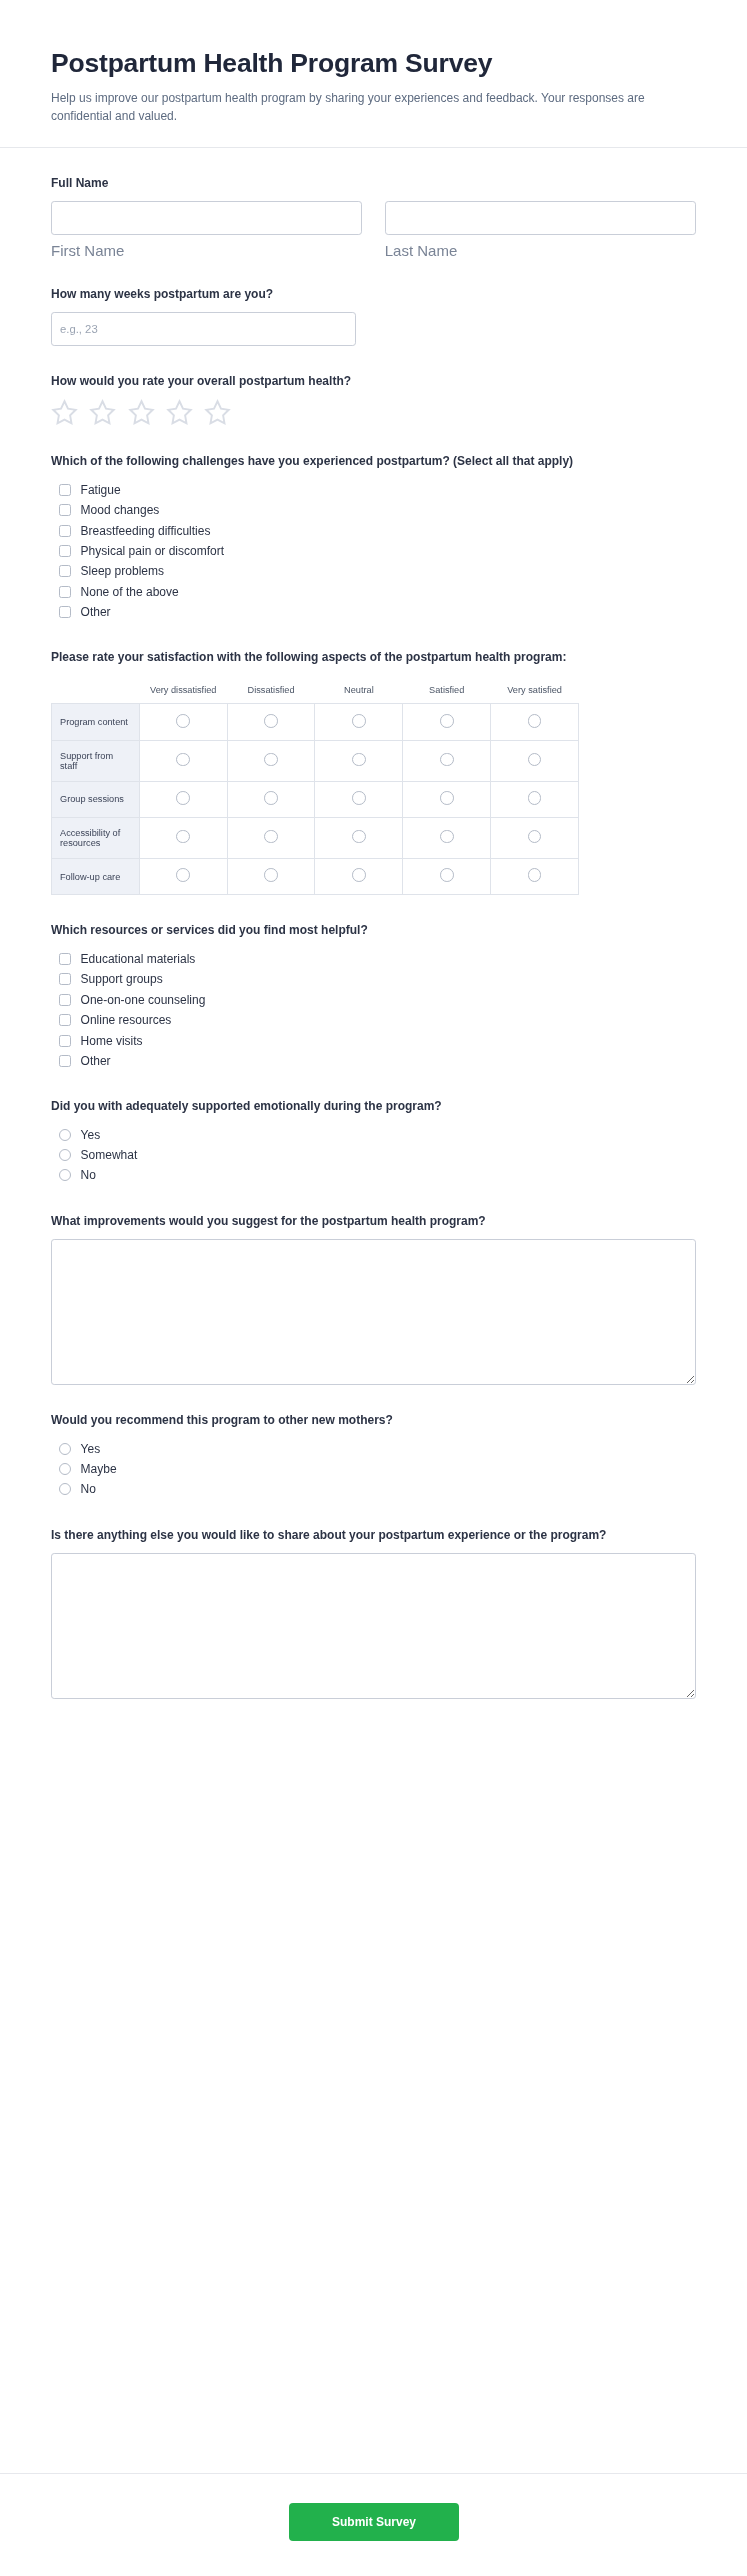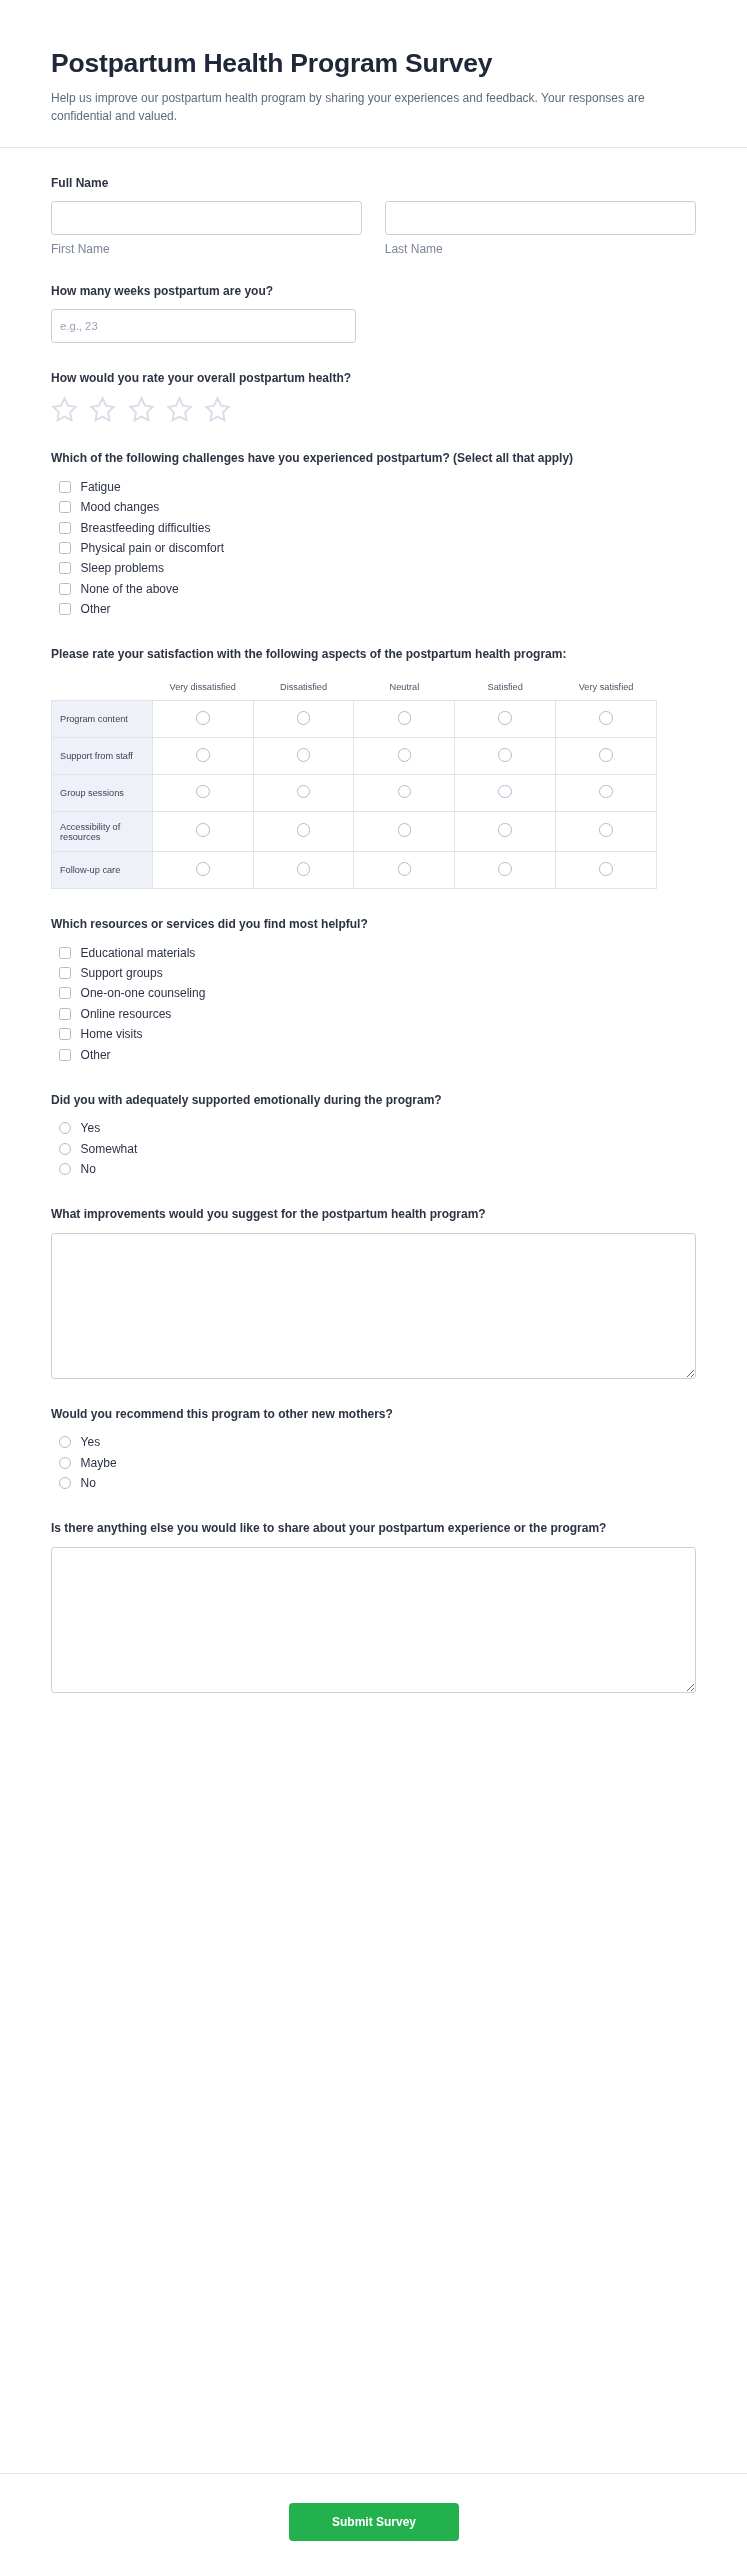--- a/index.html
+++ b/index.html
@@ -68,21 +68,21 @@
     border-radius: 3.2px;
     background: #ffffff;
     padding: 4.8px 8px;
     font-size: 11.3px;
     font-family: "Liberation Sans", sans-serif;
     color: #2c3345;
     outline: none;
   }
   .text-input::placeholder { color: #9aa3b2; }
   .hint {
-    font-size: 12px;
+    font-size: 15px;
     color: #7a8496;
     margin-top: 6.4px;
   }
   .short-input { width: 305px; }
   .stars {
     display: flex;
     gap: 11.3px;
     margin-top: 4.8px;
   }
   .star {
@@ -113,21 +113,21 @@
     width: 12px;
     height: 12px;
     border: 0.8px solid #b4bbc7;
     border-radius: 50%;
     background: #fff;
     flex: none;
   }
   table.matrix {
     border-collapse: collapse;
     margin-top: 11.3px;
-    width: 606px;
+    width: 528px;
     table-layout: fixed;
   }
   table.matrix th, table.matrix td {
     border: 0.8px solid #dfe3ea;
   }
   table.matrix thead th {
     border: none;
     border-bottom: 0.8px solid #dfe3ea;
     font-size: 9.2px;
     font-weight: normal;

